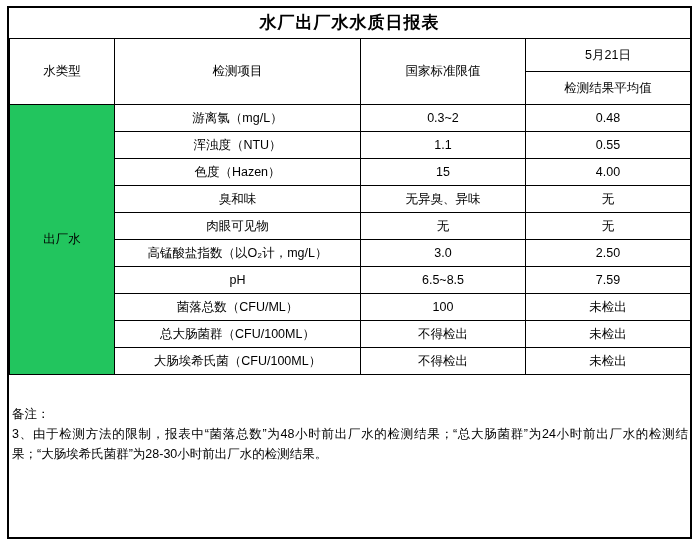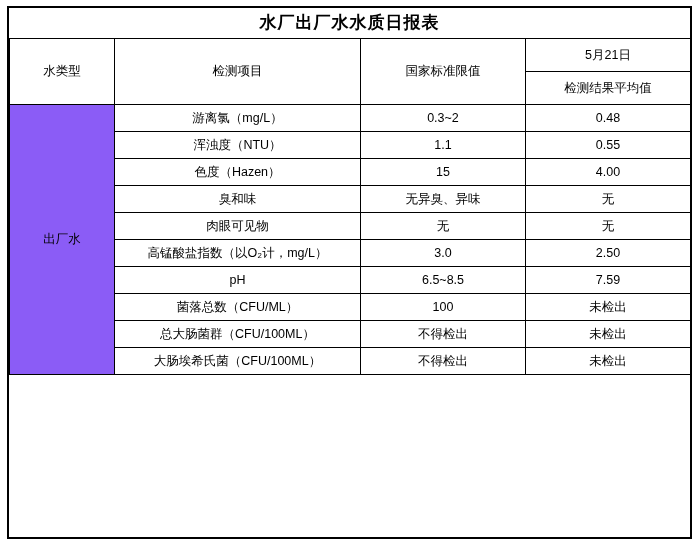--- a/index.html
+++ b/index.html
@@ -71,21 +71,21 @@
   .hdr-date {
     height: 33px;
     font-size: 15px;
     font-weight: bold;
   }
   .hdr-avg {
     height: 33px;
     font-size: 12.5px;
   }
   .type-cell {
-    background: #8b5cf6;
+    background: #22c55e;
     font-size: 14px;
   }
   .item-cell {
     text-align: left;
     padding-left: 18px;
     height: 27px;
   }
   .val-cell {
     height: 20px;
   }
@@ -177,14 +177,16 @@
       </tr>
       <tr>
         <td class="item-cell">大肠埃希氏菌（CFU/100ML）</td>
         <td class="val-cell">不得检出</td>
         <td class="val-cell">未检出</td>
       </tr>
     </tbody>
   </table>
 
   <div class="notes">
+    <p>备注：</p>
+    <p>3、由于检测方法的限制，报表中“菌落总数”为48小时前出厂水的检测结果；“总大肠菌群”为24小时前出厂水的检测结果；“大肠埃希氏菌群”为28-30小时前出厂水的检测结果。</p>
   </div>
 </div>
 
 </body></html>

